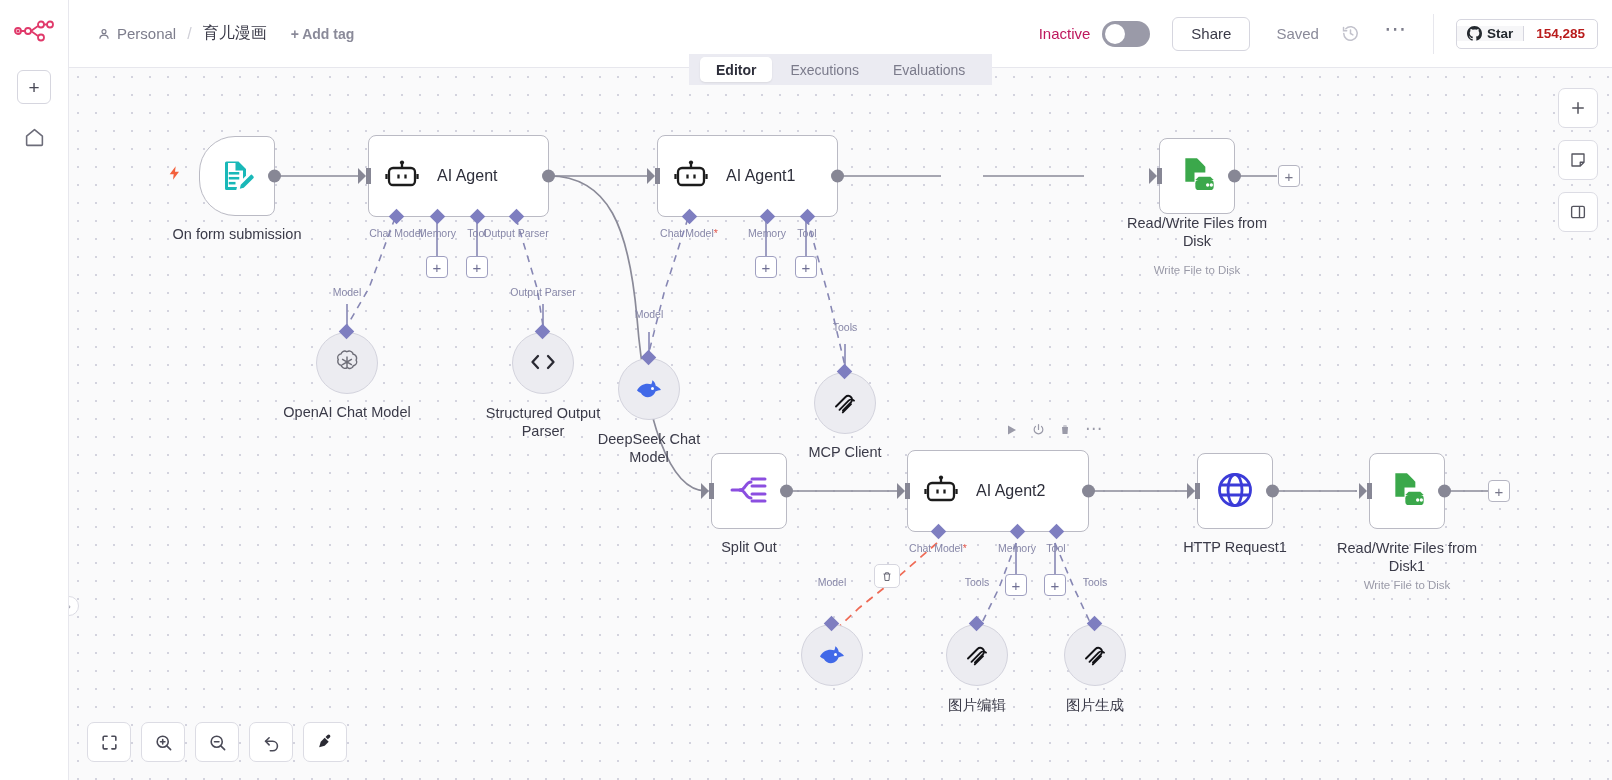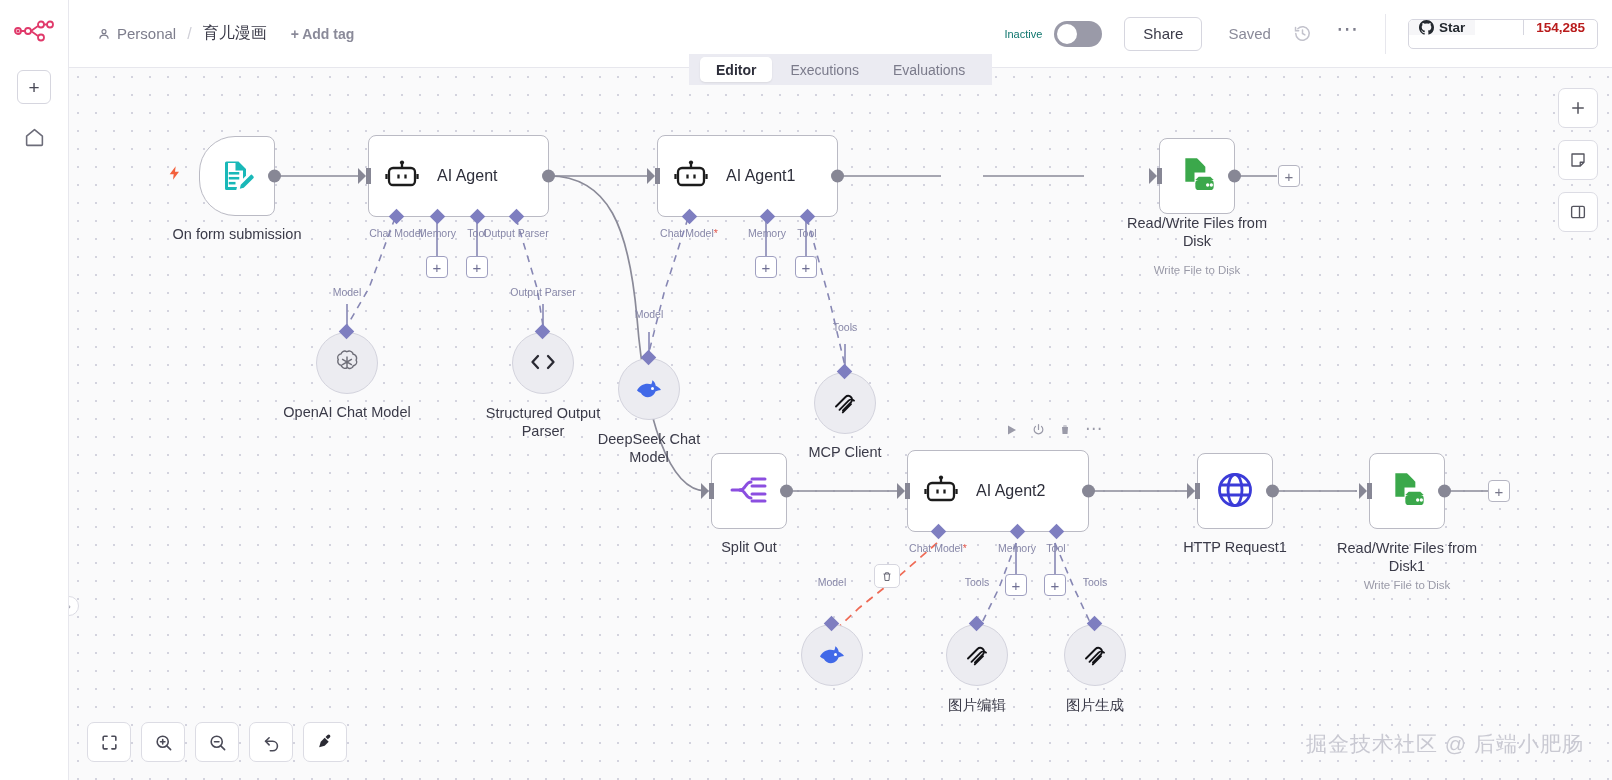--- a/index.html
+++ b/index.html
@@ -32,36 +32,36 @@
     background:#fff; border-bottom:1px solid #e7e7ed;
     display:flex; align-items:center; padding:0 0 0 28px; z-index:30;
   }
   .crumb { display:flex; align-items:center; gap:9px;text-align:center; }
   .crumb-personal { display:flex; align-items:center; gap:6px; color:#7d7d8c; font-size:15px; }
   .crumb-sep { color:#d0d0d8; font-size:16px; padding:0 2px; }
   .crumb-title { color:#3a3a48; font-size:16px; }
   .add-tag { color:#8a8a99; font-size:14px; margin-left:24px; font-weight:600; cursor:pointer; }
 
   .header-right { margin-left:auto; display:flex; align-items:center; gap:0; padding-right:0; height:100%; }
-  .inactive-label { color:#0f766e; font-size:11px; margin-right:12px;text-align:right; }
+  .inactive-label { color:#be185d; font-size:15px; margin-right:12px;text-align:right; }
   .toggle {
     width:48px; height:26px; border-radius:13px; background:#9a9aa8; position:relative; cursor:pointer;
   }
   .toggle::after{ content:""; position:absolute; left:3px; top:3px; width:20px; height:20px; border-radius:50%; background:#fff; }
   .share-btn {
     margin-left:22px; border:1px solid #d6d6df; border-radius:6px; background:#fff;
     height:34px; padding:0 18px; display:flex; align-items:center; color:#3a3a48; font-size:15px; cursor:pointer;
   }
   .saved-txt { margin-left:26px; color:#8a8a99; font-size:15px; }
   .hdr-icon { margin-left:22px; color:#b9b9c4; display:flex; align-items:center; cursor:pointer; }
   .dots { margin-left:24px; color:#7d7d8c; font-size:22px; letter-spacing:1px; line-height:0.4; cursor:pointer; padding-bottom:8px;}
   .hdr-divider { width:1px; height:40px; background:#e7e7ed; margin-left:26px; }
   .gh {
-    margin-left:22px; margin-right:14px; display:flex; align-items:flex-start; height:30px;
-    border:1px solid #d6d6df; border-radius:5px; overflow:hidden; background:#fff; cursor:pointer;gap:48px;
+    margin-left:22px; margin-right:14px; display:flex; align-items:center; height:30px;
+    border:1px solid #d6d6df; border-radius:5px; overflow:hidden; background:#fff; cursor:pointer;
   }
   .gh-left { display:flex; align-items:center; gap:5px; padding:0 10px; background:#f6f6f8; font-size:13.5px; color:#24292f; font-weight:600; }
   .gh-count { display:flex; align-items:center; padding:0 12px; border-left:1px solid #d6d6df; font-size:13.5px; color:#b91c1c; font-weight:600; }
 
   
   .tabs {
     position:absolute; left:689px; top:54px; height:31px; background:#ebebf2;
     border-radius:0; display:flex; align-items:center; padding:11px; z-index:35; gap:2px;
   }
   .tab { padding:0 16px; height:25px; display:flex; align-items:center; font-size:14px; color:#7b7b8b; border-radius:5px; cursor:pointer; }
@@ -595,21 +595,20 @@
     </div>
     <div class="bb">
       <svg width="19" height="19" viewBox="0 0 24 24" fill="#2a2a33">
         <path d="M14.5 2.5 12 5l3 3 2.5-2.5a2.1 2.1 0 0 0-3-3z"></path>
         <path d="M11 6 6 11l-2 7 7-2 5-5z"></path>
       </svg>
     </div>
   </div>
 
 
-  <div class="watermark">掘金技术社区 @ 后端小肥肠</div>
 
   <div class="rightctl">
     <div class="rc">
       <svg width="18" height="18" viewBox="0 0 24 24" fill="none" stroke="#55555f" stroke-width="2" stroke-linecap="round">
         <path d="M12 5v14M5 12h14"></path>
       </svg>
     </div>
     <div class="rc">
       <svg width="18" height="18" viewBox="0 0 24 24" fill="none" stroke="#55555f" stroke-width="1.8" stroke-linejoin="round">
         <path d="M4 4h16v11l-5 5H4z"></path>

